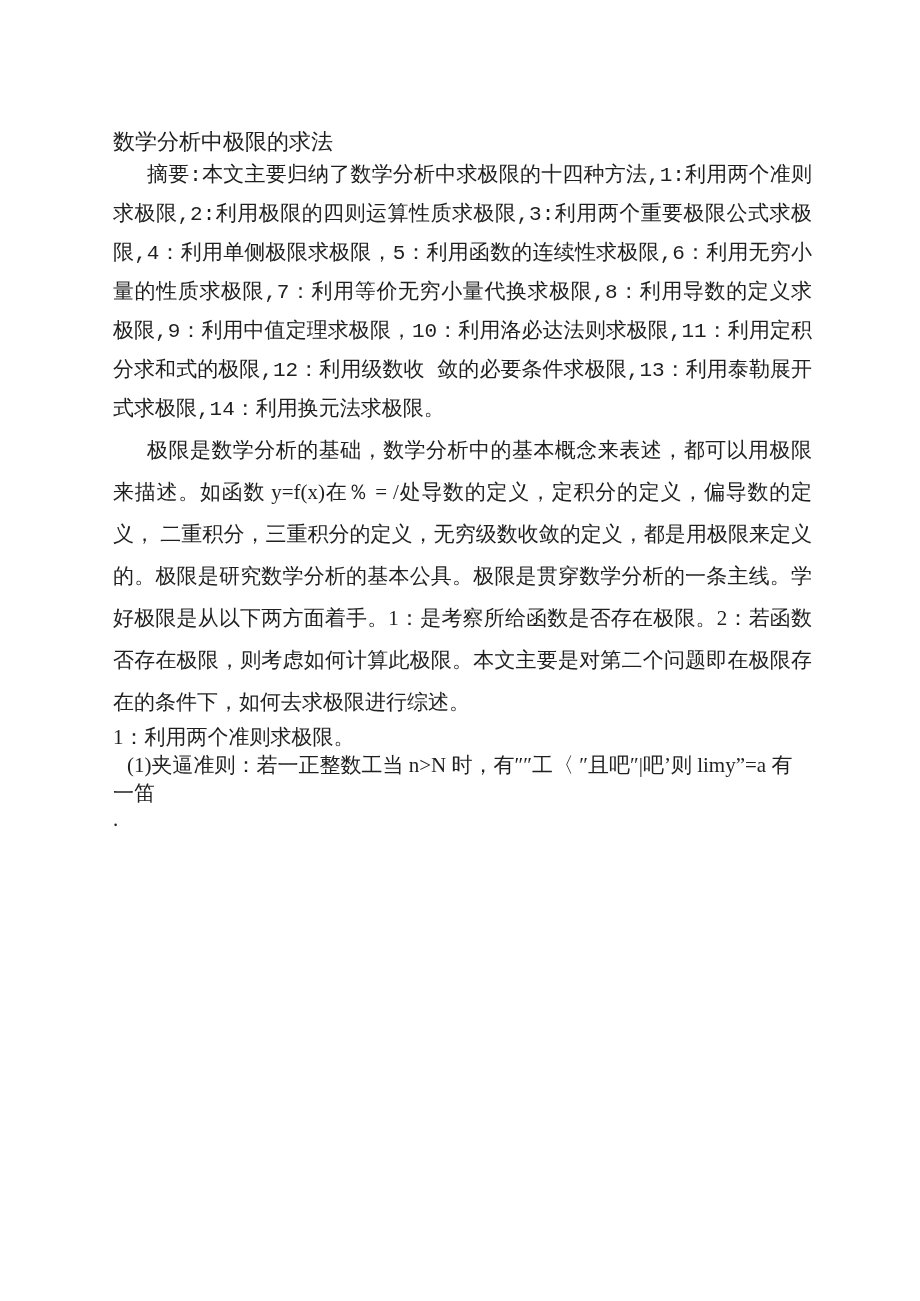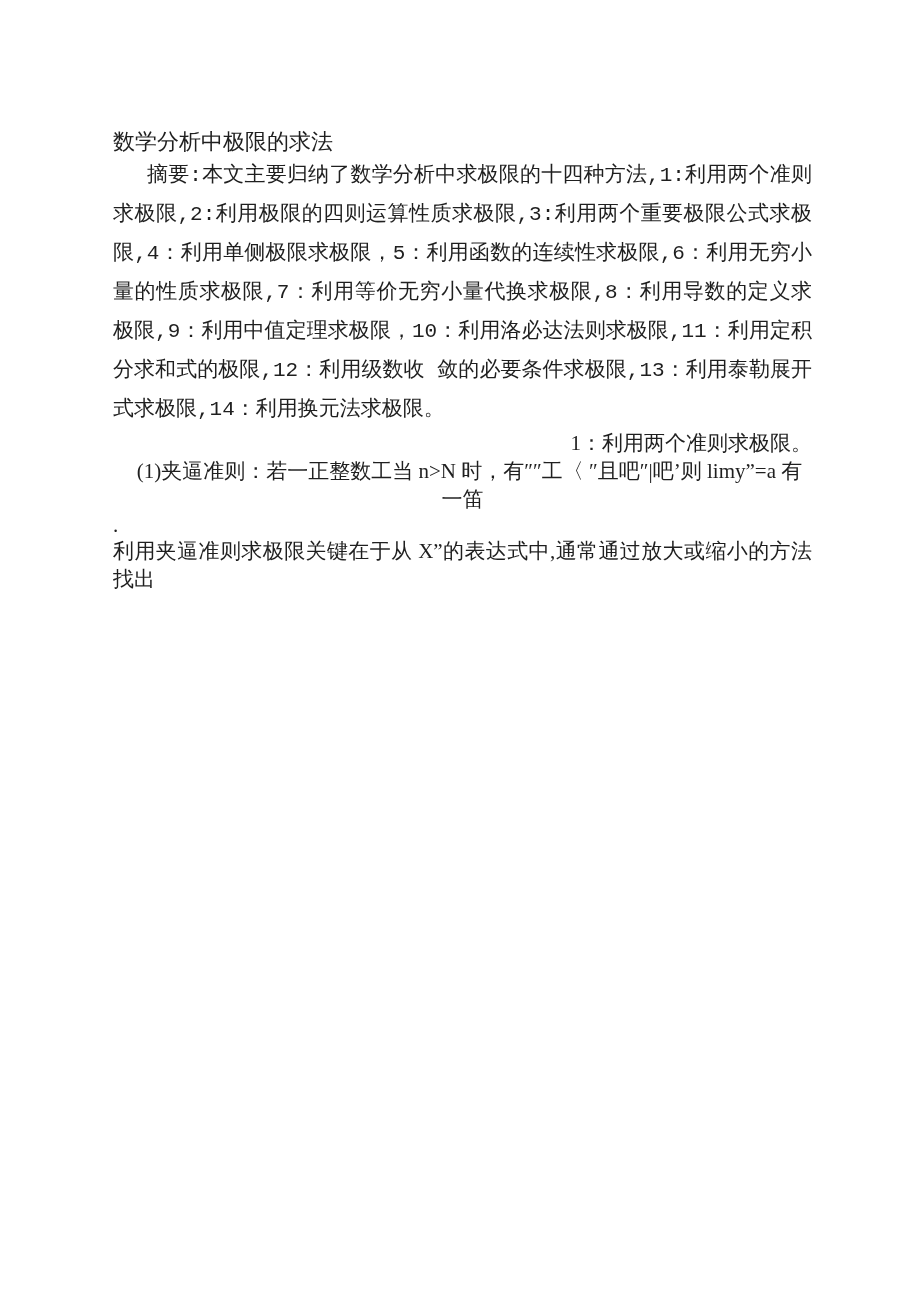--- a/index.html
+++ b/index.html
@@ -49,27 +49,27 @@
     text-indent: 34px;
   }
   .intro {
     margin-top: 34px;
     line-height: 42px;
     text-indent: 34px;
   }
   .heading1 {
     margin-top: 73px;
     line-height: 28px;
-    text-align: right;
+    text-align: left;
   }
   .squeeze {
     margin-top: 59px;
     line-height: 28px;
     text-indent: 14px;
-    text-align: center;
+    text-align: left;
   }
   .period {
     margin-top: 8px;
     line-height: 24px;
     text-align: left;
   }
   .closing {
     margin-top: 55px;
     line-height: 28px;
     text-align: justify;
@@ -78,22 +78,22 @@
 </head>
 <body>
 
 <div class="page">
   <div class="content">
     <h1 class="title">数学分析中极限的求法</h1>
 
     <p class="para abstract">摘要:本文主要归纳了数学分析中求极限的十四种方法,1:利用两个准则求极限,2:利用极限的四则运算性质求极限,3:利用两个重要极限公式求极限,4：利用单侧极限求极限，5：利用函数的连续性求极限,6：利用无穷小量的性质求极限,7：利用等价无穷小量代换求极限,8：利用导数的定义求极限,9：利用中值定理求极限，10：利用洛必达法则求极限,11：利用定积分求和式的极限,12：利用级数收 敛的必要条件求极限,13：利用泰勒展开式求极限,14：利用换元法求极限。</p>
 
 
+    <p class="para intro">极限是数学分析的基础，数学分析中的基本概念来表述，都可以用极限来描述。如函数 y=f(x)在％ = /处导数的定义，定积分的定义，偏导数的定义， 二重积分，三重积分的定义，无穷级数收敛的定义，都是用极限来定义的。极限是研究数学分析的基本公具。极限是贯穿数学分析的一条主线。学好极限是从以下两方面着手。1：是考察所给函数是否存在极限。2：若函数否存在极限，则考虑如何计算此极限。本文主要是对第二个问题即在极限存在的条件下，如何去求极限进行综述。</p>
 
     <p class="para heading1">1：利用两个准则求极限。</p>
 
     <p class="para squeeze">(1)夹逼准则：若一正整数工当 n&gt;N 时，有″″工〈 ″且吧″|吧’则  limy”=a 有一笛</p>
 
     <p class="para period">.</p>
 
-    <p class="para closing">利用夹逼准则求极限关键在于从 X”的表达式中,通常通过放大或缩小的方法找出</p>
   </div>
 </div>
 
 </body></html>

